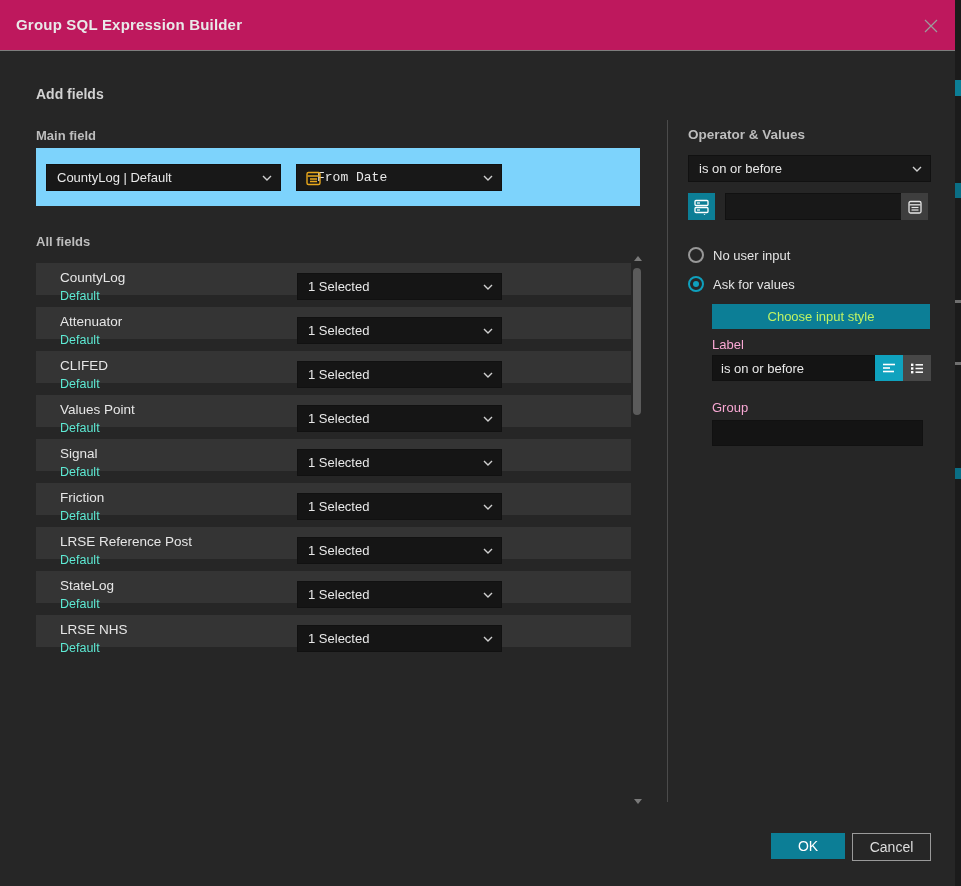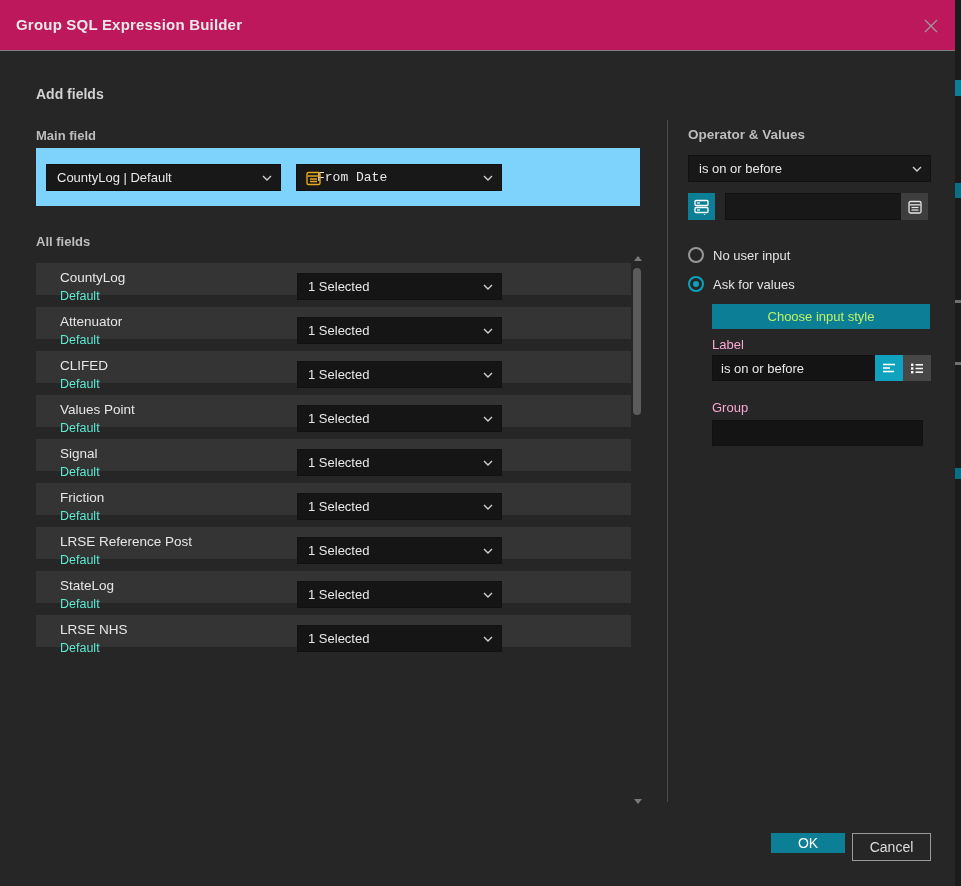--- a/index.html
+++ b/index.html
@@ -79,21 +79,21 @@
   .lbl-small { position:absolute; font-size:13px; color:#f9a8d4; }
   .lbl-label { left:712px; top:337px; }
   .lbl-hint  { left:712px; top:400px; }
   .label-input { position:absolute; left:712px; top:355px; width:163px; height:26px; background:#141414; }
   .style-btn { position:absolute; top:355px; width:28px; height:26px; display:flex; align-items:center; justify-content:center; cursor:pointer; }
   .style-btn.single { left:875px; background:#0fa2be; }
   .style-btn.multi  { left:903px; background:#474747; }
   .hint-input { position:absolute; left:712px; top:420px; width:211px; height:26px; background:#141414; }
 
   
-  .ok-btn { position:absolute; left:771px; top:833px; width:74px; height:20px; background:#0c7e96;
+  .ok-btn { position:absolute; left:771px; top:833px; width:74px; height:26px; background:#0c7e96;
     color:#fff; border:none; font-size:14px; cursor:pointer; font-family:"Liberation Sans", sans-serif; }
   .cancel-btn { position:absolute; left:852px; top:833px; width:79px; height:28px; background:transparent;
     color:#dedede; border:1px solid #9a9a9a; font-size:14px; cursor:pointer; font-family:"Liberation Sans", sans-serif; }
 </style>
 </head>
 <body>
 
 <div class="stage">
 
   <div class="backdrop-strip">

